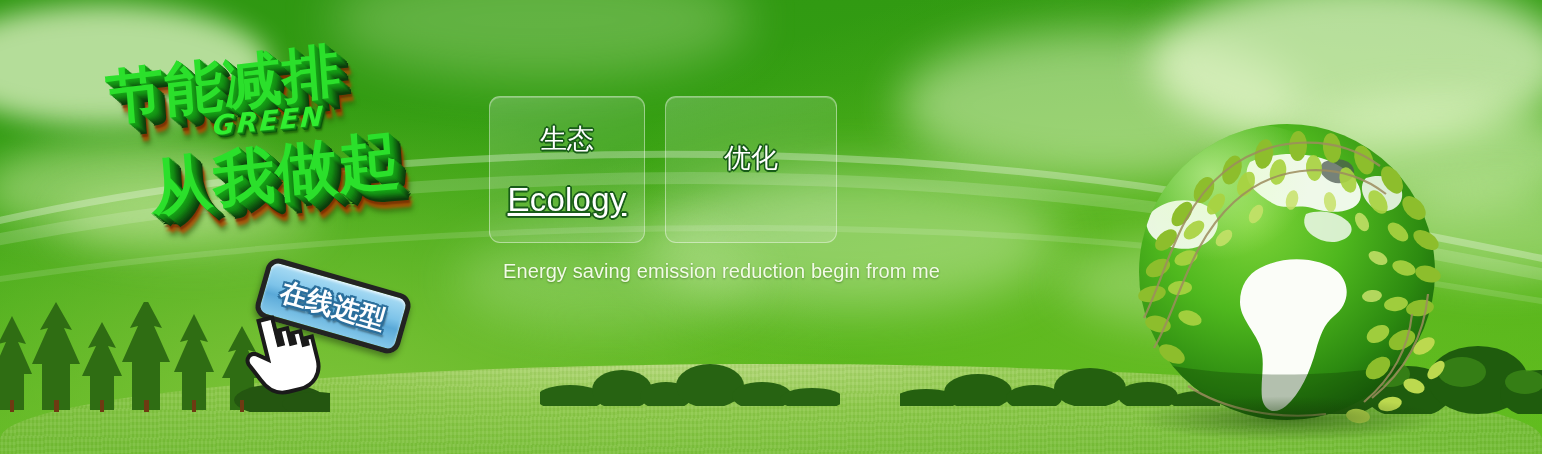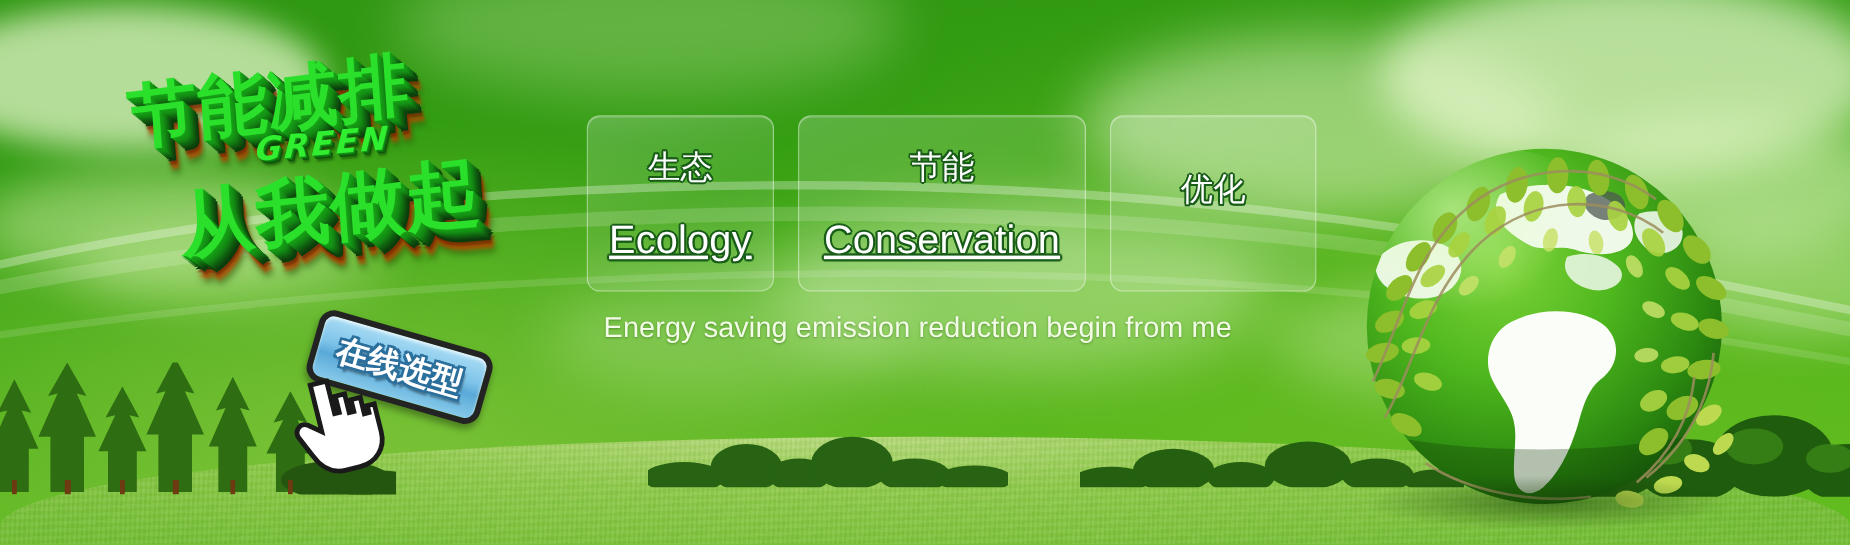--- a/index.html
+++ b/index.html
@@ -155,21 +155,21 @@
     text-shadow:
       -1.8px 0 #185c18, 1.8px 0 #185c18, 0 -1.8px #185c18, 0 1.8px #185c18,
       -1.3px -1.3px #185c18, 1.3px -1.3px #185c18, -1.3px 1.3px #185c18, 1.3px 1.3px #185c18;
     text-decoration: underline;
   }
 
   
   .tagline{
     position:absolute; left:503px; top:260px;
     font-family:"Liberation Sans", sans-serif;
-    font-size:24px; color:#f2fbe6; letter-spacing:.1px;
+    font-size:20px; color:#f2fbe6; letter-spacing:.1px;
     text-shadow:0 1px 2px rgba(30,80,10,.45);
   }
 </style>
 </head>
 <body>
 
 <div class="banner">
 
   <div class="sky"></div>
 
@@ -385,24 +385,20 @@
                C 24 82 16 74 12 64 L4 46 C 2 40 8 34 14 38 L24 46 L24 6 Z" fill="#ffffff" stroke="#1a1a1a" stroke-width="4" stroke-linejoin="miter"></path>
       <path d="M30 6 L38 6 L38 34" fill="none" stroke="#1a1a1a" stroke-width="3"></path>
     </g>
   </svg>
 
   <div class="cards">
     <div class="card">
       <div class="card-cn">生态</div>
       <div class="card-en">Ecology</div>
     </div>
-    <div class="card wide">
-      <div class="card-cn">节能</div>
-      <div class="card-en">Conservation</div>
-    </div>
     <div class="card w3">
       <div class="card-cn">优化</div>
     </div>
   </div>
 
   <div class="tagline">Energy saving emission reduction begin from me</div>
 
 </div>
 
 </body></html>

